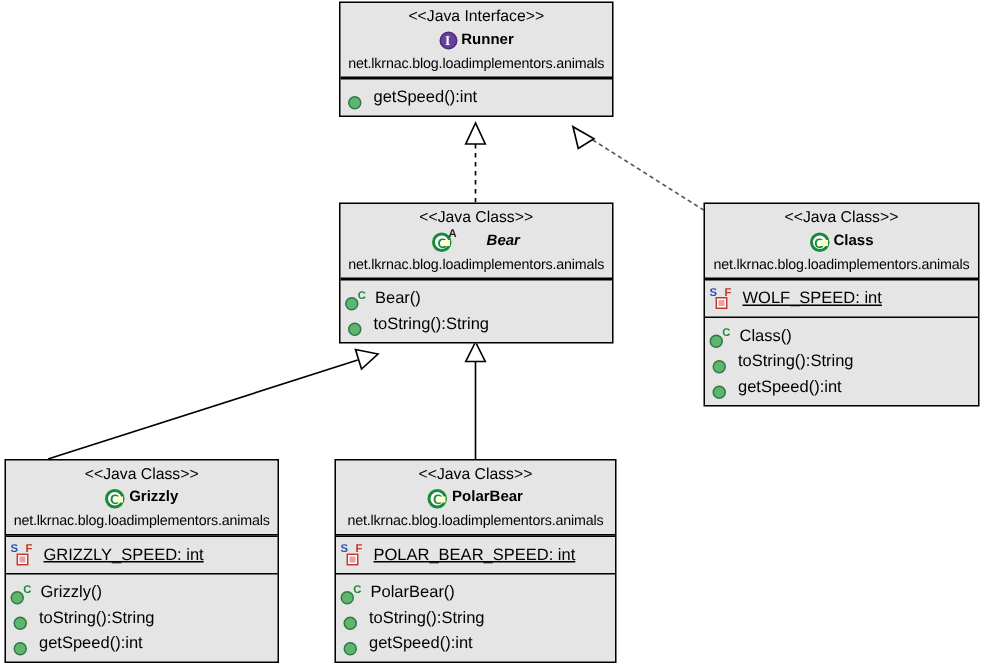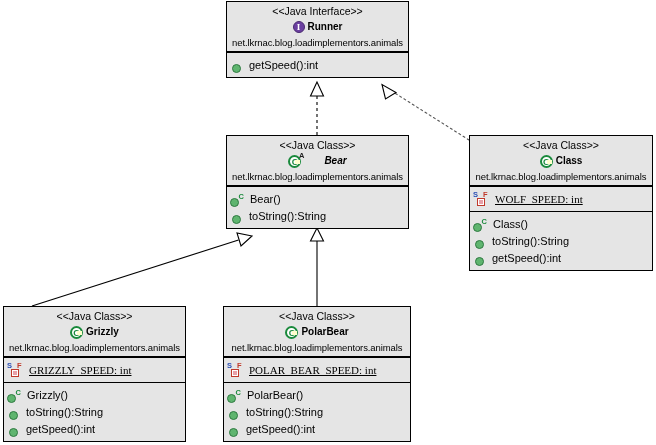--- a/index.html
+++ b/index.html
@@ -75,21 +75,20 @@
     line-height: 16px;
     height: 17px;
     font-size: 11px;
     white-space: nowrap;
   }
   .member .label {
     font-size: 11px;
   }
   .member .label.static-final {
     text-decoration: underline;
-    font-family: Liberation Serif, serif;
   }
   
   .icon {
     position: relative;
     display: inline-block;
     flex: 0 0 auto;
   }
   .icon-interface {
     width: 12px;
     height: 12px;

